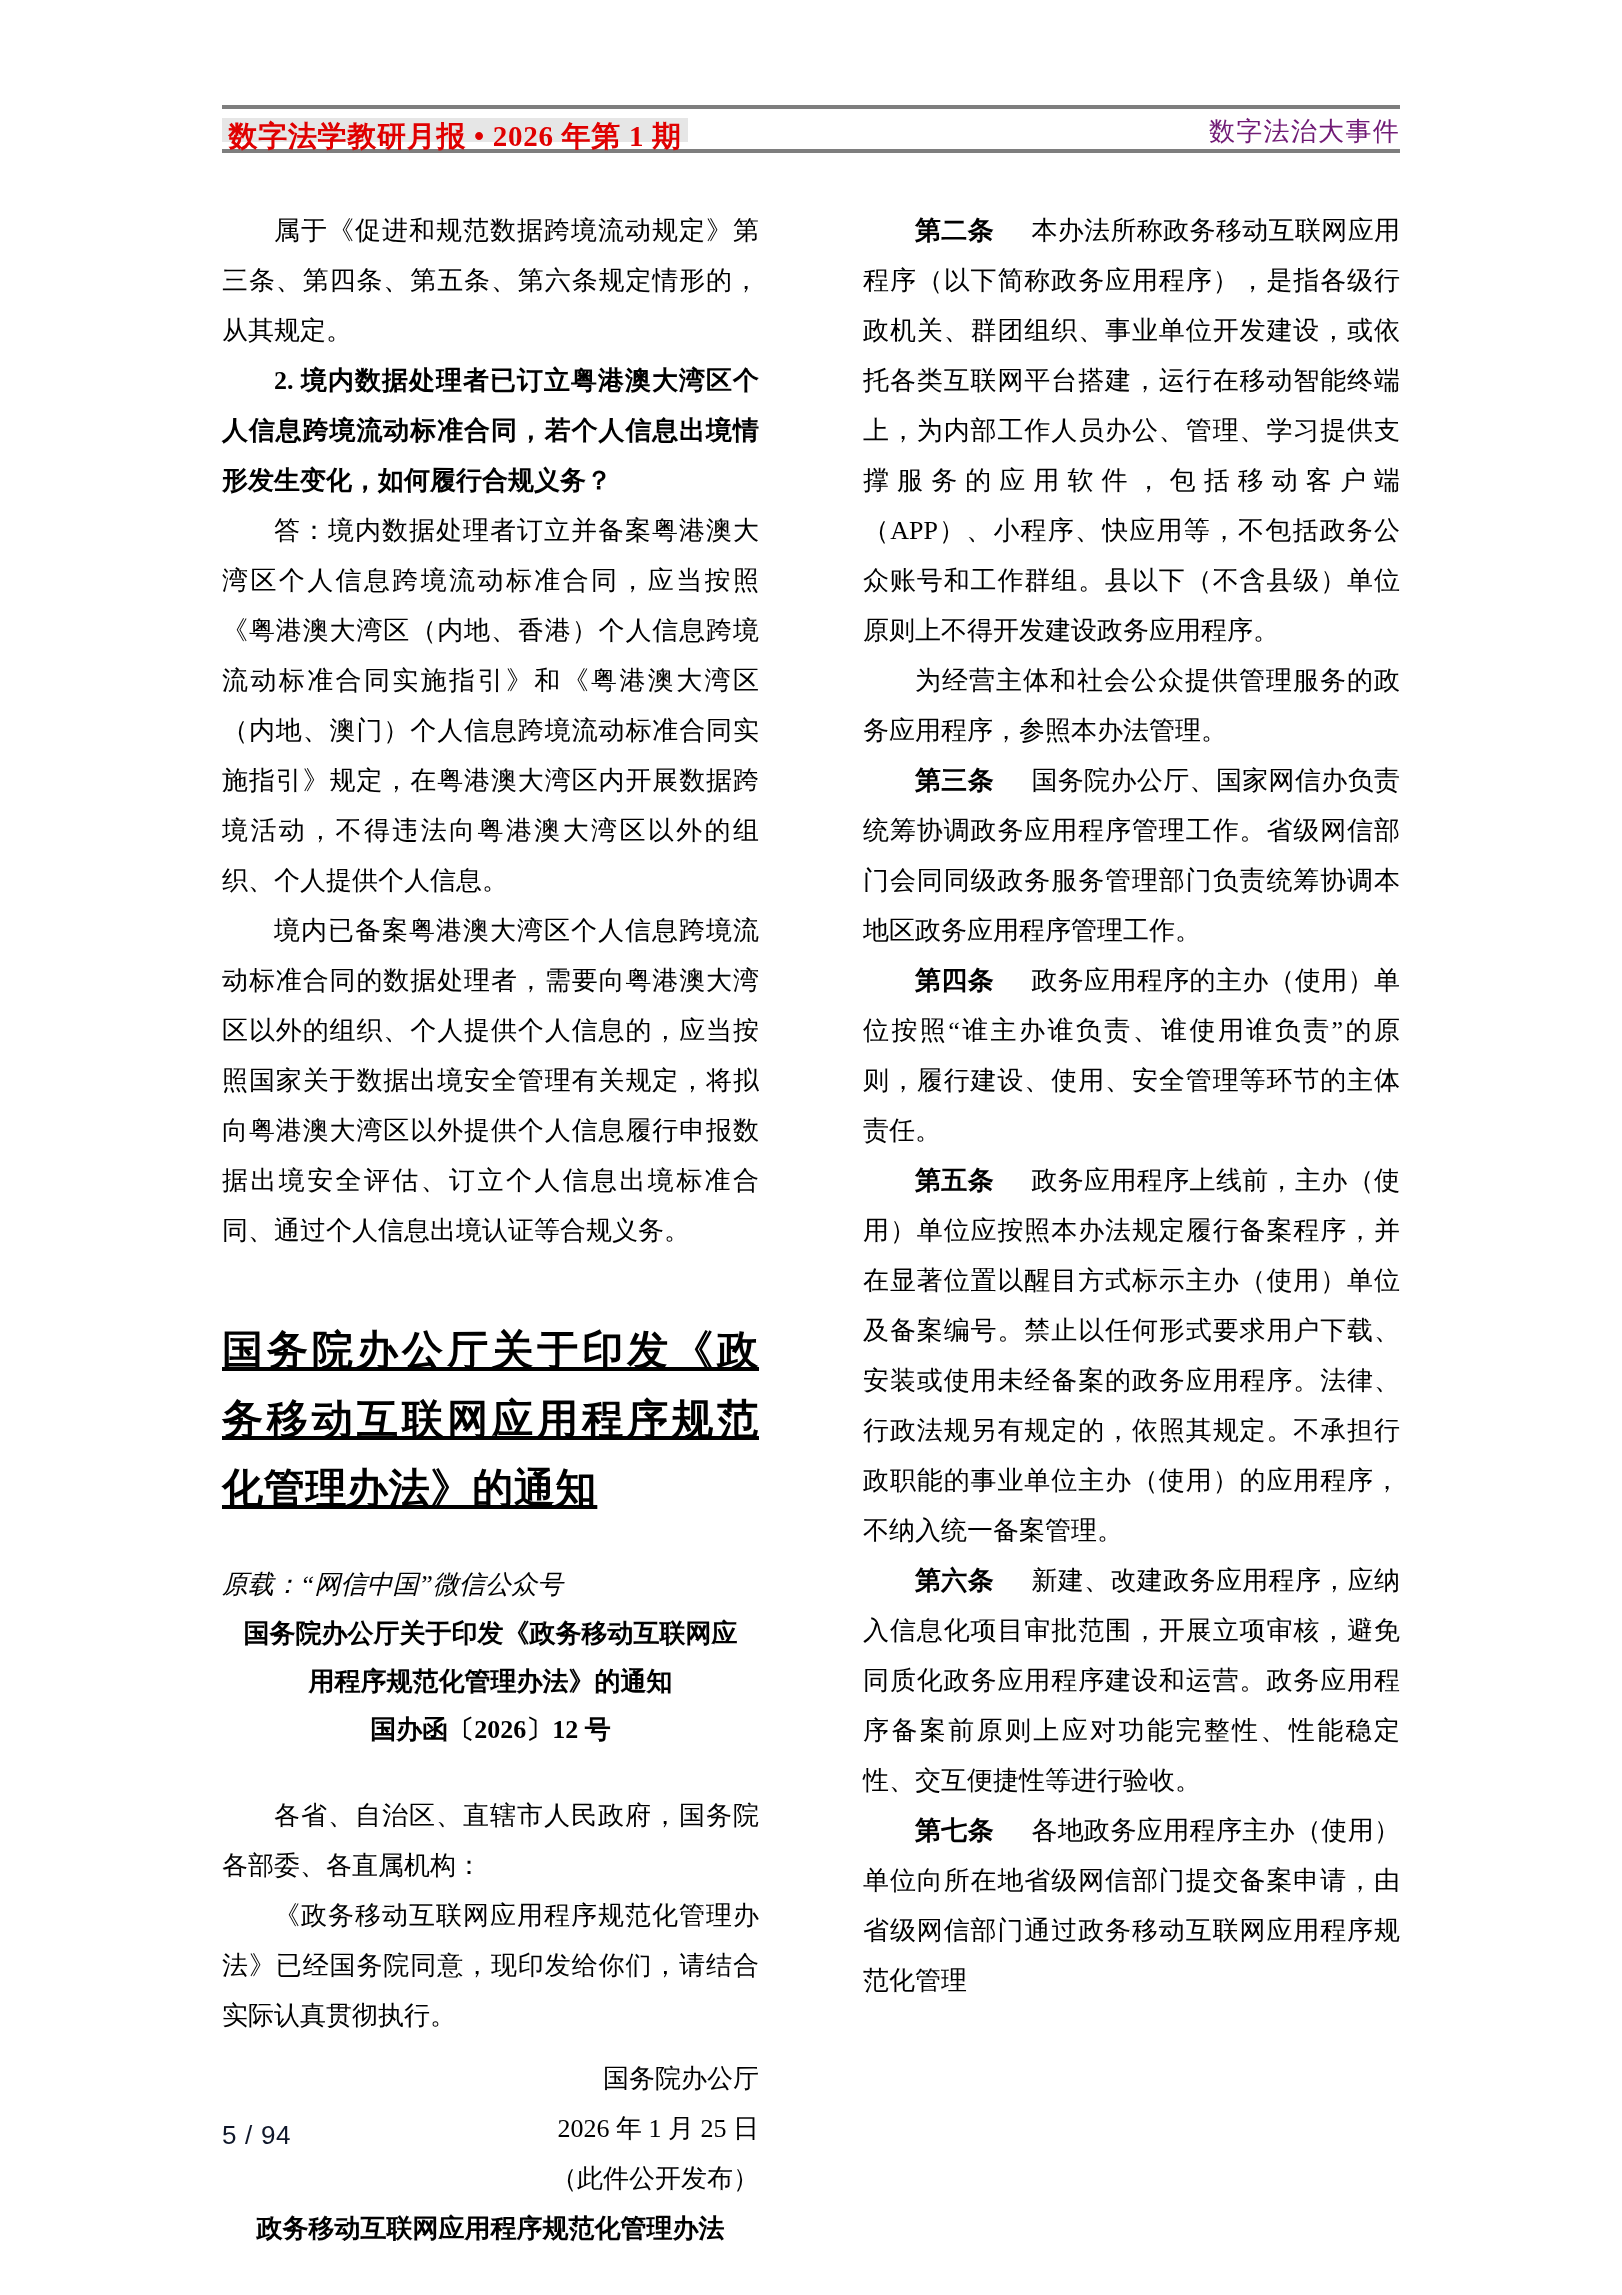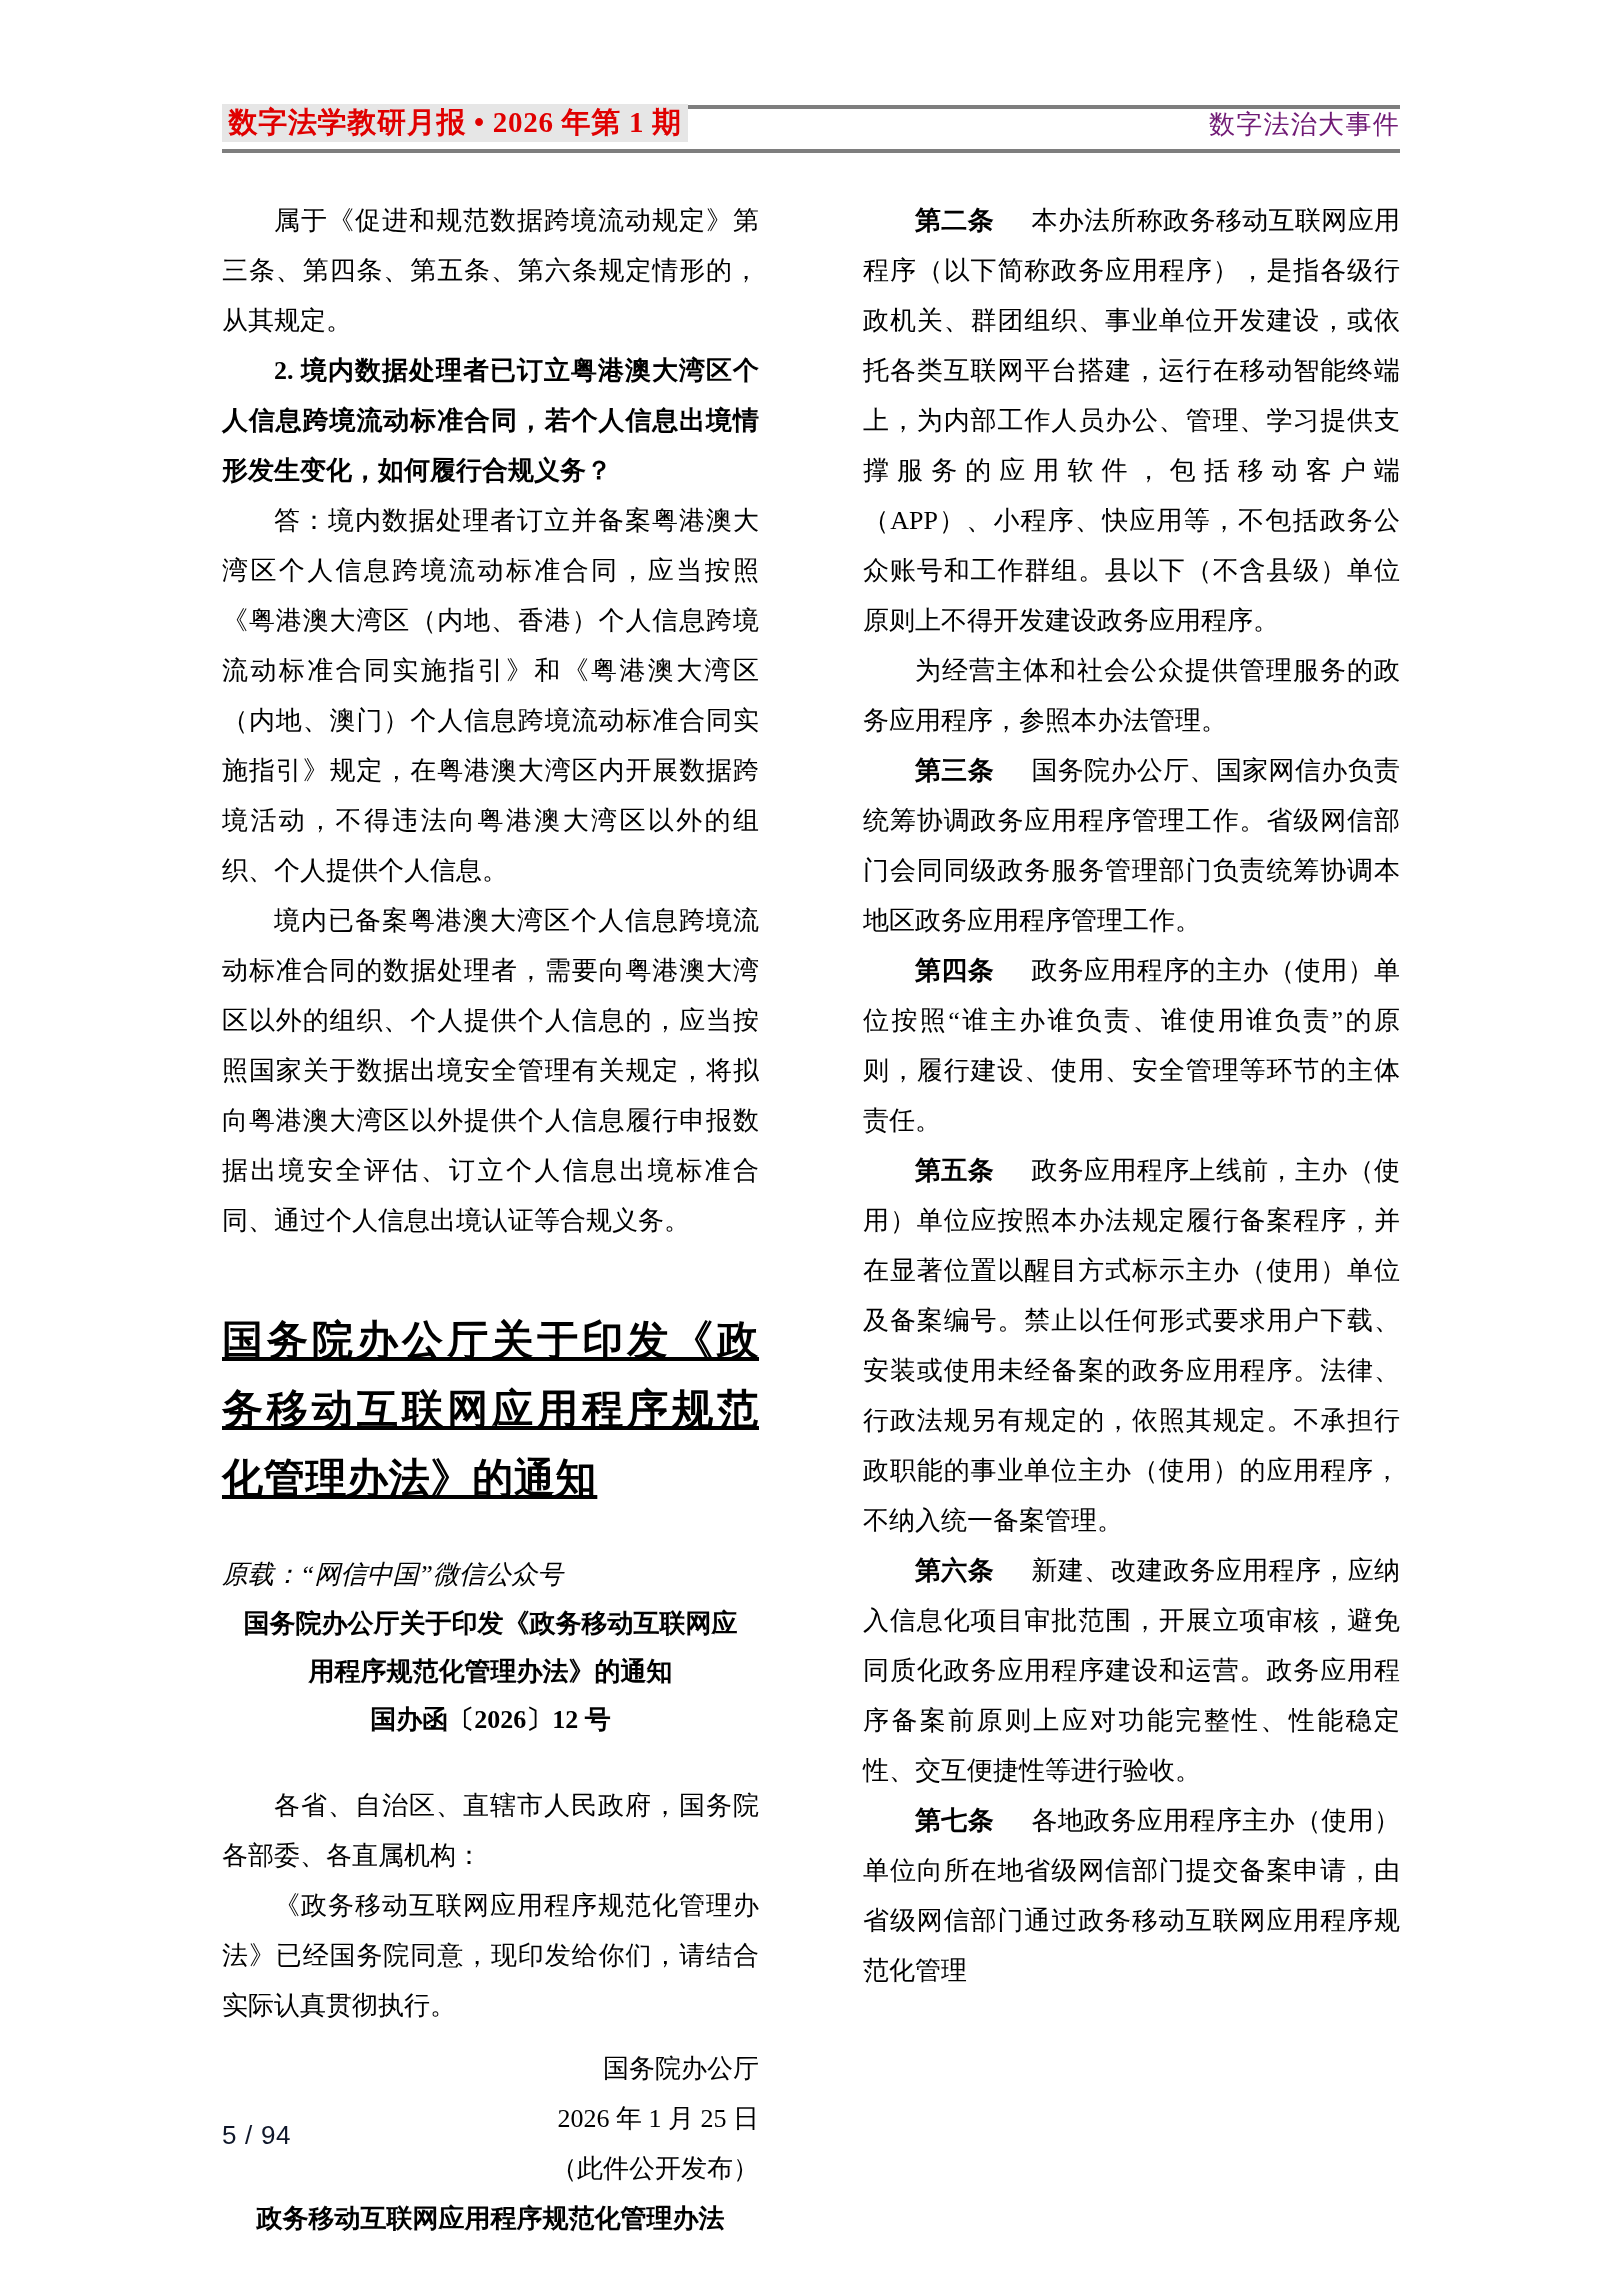--- a/index.html
+++ b/index.html
@@ -32,21 +32,20 @@
     width: 1178px;
   }
   .header-rule-top,
   .header-rule-bottom {
     height: 3.9px;
     background: #7e7e7e;
     width: 100%;
   }
   .header-row {
     display: flex;
-    align-items: flex-end;
     justify-content: space-between;
     padding: 9.2px 0 6.5px 0;
     height: 40px;
     box-sizing: border-box;
   }
   .header-left {
     font-family: "Liberation Serif", "DejaVu Serif", serif;
     font-weight: bold;
     font-size: 29px;
     line-height: 1.1;
@@ -63,21 +62,21 @@
     color: #701a75;
     letter-spacing: 1.3px;
     white-space: nowrap;
     padding-bottom: 2.6px;
   }
 
   
   .columns {
     position: absolute;
     left: 222px;
-    top: 196px;
+    top: 206px;
     width: 1178px;
     height: 1930px;
   }
   .col {
     position: absolute;
     top: 0;
     width: 537px;
   }
   .col-left  { left: 0px; }
   .col-right { left: 641px; }

